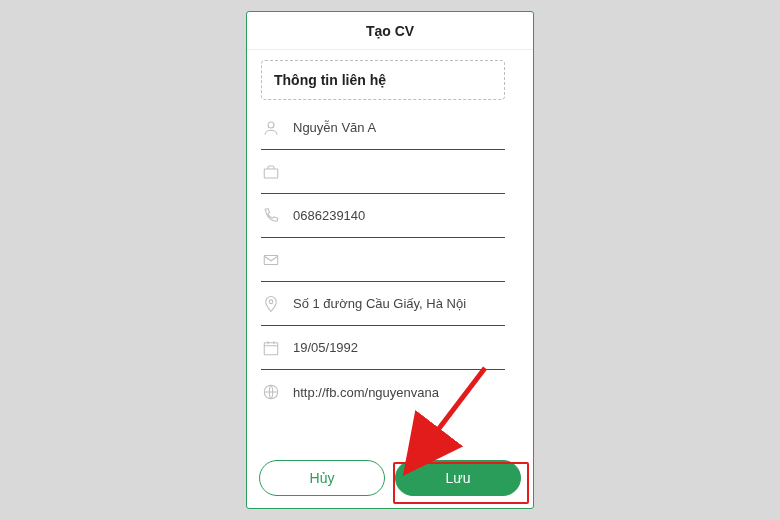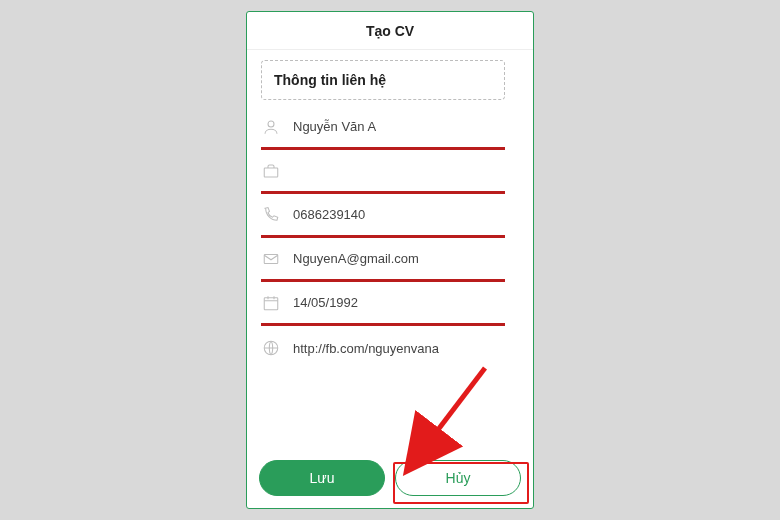--- a/index.html
+++ b/index.html
@@ -48,21 +48,21 @@
   }
   .section-title {
     font-weight: 600;
     font-size: 14px;
     color: #222;
   }
   .row {
     display: flex;
     align-items: center;
     height: 44px;
-    border-bottom: 3px solid #b91c1c;
+    border-bottom: 1px solid #b91c1c;
     gap: 12px;
   }
   .row:last-child { border-bottom: none; }
   .icon {
     width: 20px;
     height: 20px;
     flex: 0 0 20px;
     display: flex;
     align-items: center;
     justify-content: center;
@@ -158,53 +158,61 @@
       <span class="row-text">0686239140</span>
     </div>
 
     <div class="row">
       <span class="icon">
         <svg viewBox="0 0 24 24">
             <rect x="3" y="6" width="18" height="12" rx="1"></rect>
             <path d="M3 7l9 6 9-6"></path>
           </svg>
       </span>
-      <span class="row-text">NguyenA@gmail.com</span>
-    </div>
-
+    </div>
+
+    <div class="row">
+      <span class="icon">
+        <svg viewBox="0 0 24 24">
+            <path d="M12 2a7 7 0 017 7c0 5-7 13-7 13S5 14 5 9a7 7 0 017-7z"></path>
+            <circle cx="12" cy="9" r="2.5"></circle>
+          </svg>
+      </span>
+      <span class="row-text">Số 1 đường Cầu Giấy, Hà Nội</span>
+    </div>
 
 
     <div class="row">
       <span class="icon">
         <svg viewBox="0 0 24 24">
             <rect x="3" y="5" width="18" height="16" rx="1"></rect>
             <path d="M3 9h18M8 3v4M16 3v4"></path>
           </svg>
       </span>
-      <span class="row-text">14/05/1992</span>
+      <span class="row-text">19/05/1992</span>
     </div>
 
     <div class="row">
       <span class="icon">
         <svg viewBox="0 0 24 24">
             <circle cx="12" cy="12" r="9"></circle>
             <path d="M3 12h18M12 3c3 3 3 15 0 18M12 3c-3 3-3 15 0 18"></path>
           </svg>
       </span>
       <span class="row-text">http://fb.com/nguyenvana</span>
     </div>
 
   </div>
 
   <div class="footer">
+    <div class="btn btn-cancel">
+      <span>Hủy</span>
+    </div>
     <div class="btn btn-save">
       <span>Lưu</span>
-    </div>
-    <div class="btn btn-cancel">
-      <span>Hủy</span>
     </div>
   </div>
 
 </div>
 
 <div class="highlight-box" style="left:393px; top:462px; width:136px; height:42px;"></div>
 
 <svg class="arrow" style="left:370px; top:360px; width:130px; height:120px;" viewBox="0 0 130 120">
   <defs>
     <marker id="ah" markerWidth="12" markerHeight="12" refX="8" refY="6" orient="auto">

